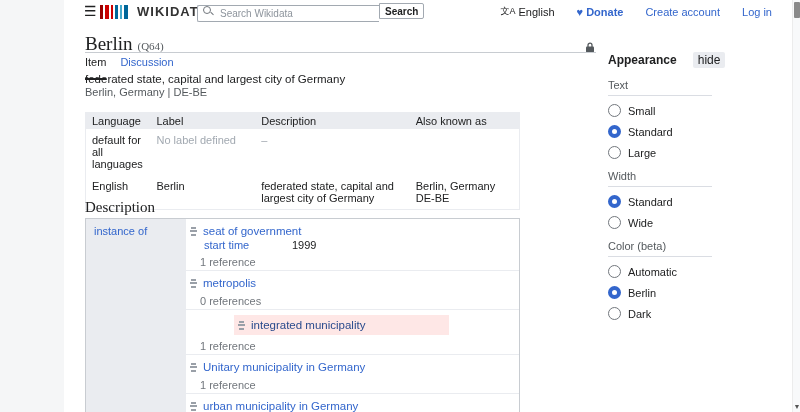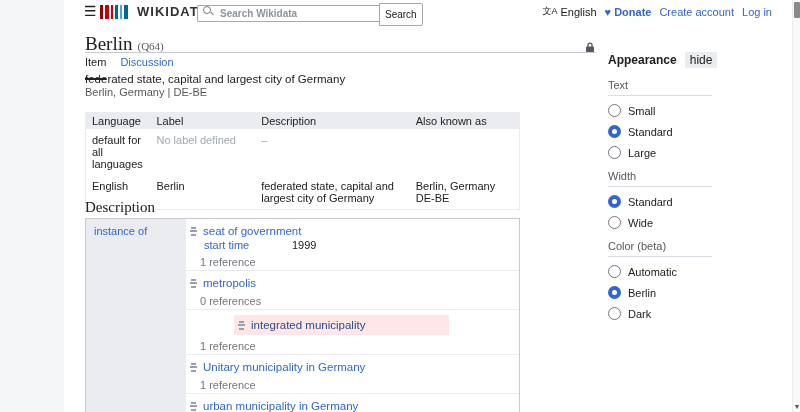--- a/index.html
+++ b/index.html
@@ -16,26 +16,26 @@
 
   
   .header { position:absolute; left:64px; top:0; right:8px; height:24px; background:#fff; }
   .hamburger { position:absolute; left:20px; top:3px; font-size:14px; color:#202122; cursor:pointer; }
   .logo { position:absolute; left:36px; top:4px; display:flex; align-items:center; cursor:pointer; }
   .logo-bars { display:flex; align-items:stretch; height:14px; margin-right:7px; }
   .logo-bars i { display:block; margin-right:2px; }
   .logo-text { font-size:13px; font-weight:bold; letter-spacing:1px; color:#333; }
   .searchbox { position:absolute; left:133px; top:3px; display:flex; }
   .search-input-wrap { position:relative; }
-  .search-input { width:182px; height:17px; border:1px solid #a2a9b1; border-right:none; border-radius:2px 0 0 2px; font-size:10px; padding:0 4px 0 22px; color:#202122; outline:none;font-weight:bold; }
+  .search-input { width:182px; height:17px; border:1px solid #a2a9b1; border-right:none; border-radius:2px 0 0 2px; font-size:10px; padding:0 4px 0 22px; color:#202122; outline:none; }
   .search-input::placeholder { color:#8d949c; }
   .mag { position:absolute; left:6px; top:3px; width:8px; height:8px; border:1.2px solid #72777d; border-radius:50%; }
   .mag::after { content:""; position:absolute; left:6px; top:6px; width:4px; height:1.2px; background:#72777d; transform:rotate(45deg); }
-  .search-btn { height:23px; border:1px solid #a2a9b1; background:#fff; border-radius:0 2px 2px 0; font-size:10px; font-weight:normal; color:#202122; padding:0 5px; cursor:pointer; }
-  .header-right { position:absolute; right:20px; top:5px; display:flex; align-items:center; gap:8px; font-size:11px; white-space:nowrap; }
+  .search-btn { height:16px; border:1px solid #a2a9b1; background:#fff; border-radius:0 2px 2px 0; font-size:10px; font-weight:bold; color:#202122; padding:0 5px; cursor:pointer; }
+  .header-right { position:absolute; right:20px; top:5px; display:flex; align-items:center; gap:22px; font-size:11px; white-space:nowrap; }
   .lang-item { display:flex; align-items:center; gap:3px; color:#202122; cursor:pointer; }
   .lang-glyph { font-size:9px; color:#202122; }
   .donate-item { display:flex; align-items:center; gap:3px; font-weight:bold; cursor:pointer; }
   .heart { color:#3366cc; font-size:11px; }
 
   
   .firstHeading { position:absolute; left:85px; top:33px; font-family:"Liberation Serif","DejaVu Serif",serif; font-size:19px; color:#202122; }
   .entity-id { font-size:11px; color:#54595d; margin-left:5px; }
   .title-rule { position:absolute; left:85px; top:52px; width:511px; border-bottom:1px solid #c8ccd1; }
   .lock { position:absolute; left:585px; top:39px; }
@@ -70,21 +70,21 @@
   .rank-icon i:nth-child(2){ width:7px; }
   .rank-icon i:nth-child(3){ width:5px; margin-left:1px; }
   .qualifier { margin:1px 0 0 18px; font-size:11px; line-height:13px; display:flex; }
   .qual-prop { width:88px; flex:none; }
   .qual-value { color:#202122; }
   .refs { margin:5px 0 0 14px; font-size:11px; color:#72777d; line-height:13px; cursor:pointer; }
   .claim-first .refs { margin-top:4px; }
 
   
   .appearance { position:absolute; left:608px; top:52px; width:104px; font-size:11px; }
-  .app-head { display:flex; align-items:center; gap:8px; }
+  .app-head { display:flex; align-items:center; gap:16px; }
   .app-title { font-size:12px; font-weight:bold; color:#202122; }
   .hide-btn { background:#eaecf0; border:none; border-radius:2px; font-size:12px; color:#202122; padding:1px 5px; cursor:pointer; }
   .app-section { margin-top:11px; }
   .app-section-label { color:#54595d; padding-bottom:4px; border-bottom:1px solid #dadde3; }
   .opt { display:flex; align-items:center; gap:7px; margin-top:8px; cursor:pointer; }
   .radio { width:13px; height:13px; border-radius:50%; border:1px solid #72777d; background:#fff; flex:none; }
   .radio.selected { border:4px solid #3366cc; }
 </style>
 </head>
 <body>

